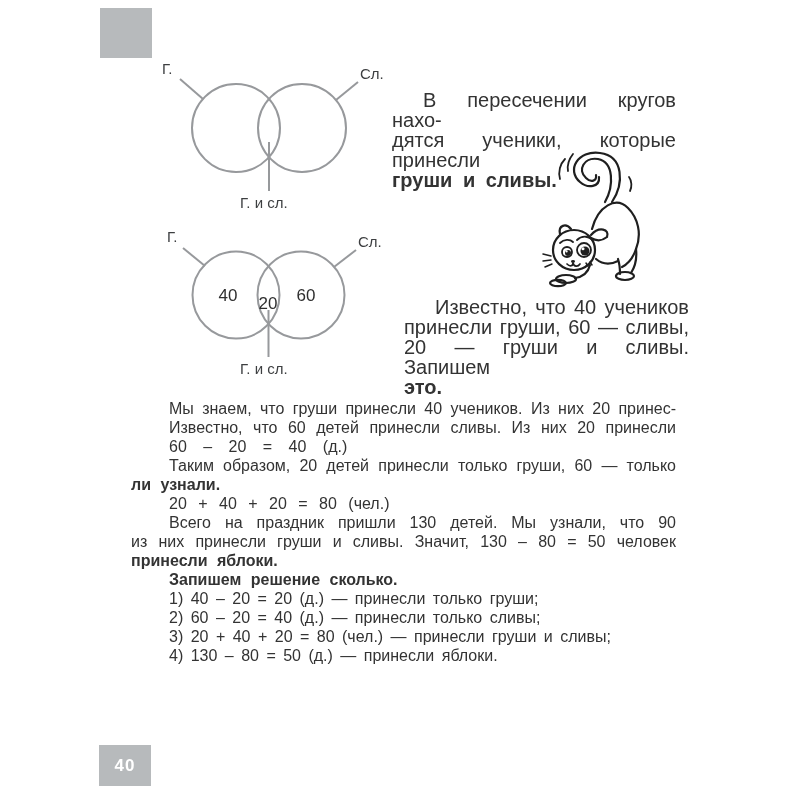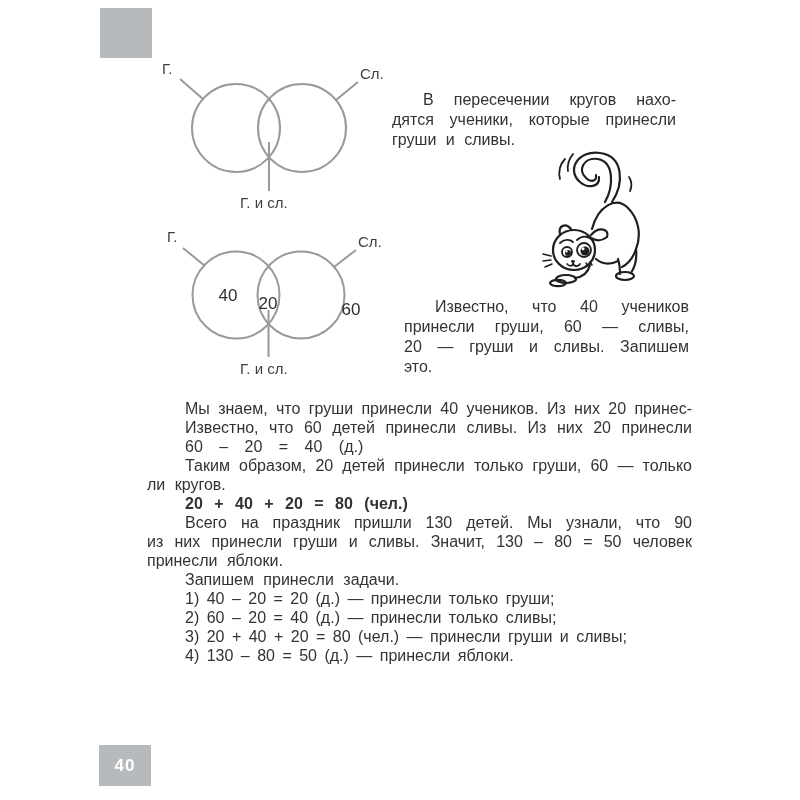--- a/index.html
+++ b/index.html
@@ -26,34 +26,34 @@
   .vlbl{position:absolute;font-size:15px;color:#3d3f41;white-space:nowrap;}
   .v-g1{left:12px;top:5px;}
   .v-sl1{left:210px;top:10px;}
   .v-b1{left:90px;top:139px;}
   .v-g2{left:17px;top:6px;}
   .v-sl2{left:208px;top:11px;}
   .v-b2{left:90px;top:138px;}
   .vnum{position:absolute;font-size:17px;color:#2f2f2f;transform:translate(-50%,-50%);white-space:nowrap;}
   .n40{left:78px;top:74px;}
   .n20{left:118px;top:82px;}
-  .n60{left:156px;top:88px;margin-left:45px;}
+  .n60{left:156px;top:74px;}
 
   
-  .rc{position:absolute;font-size:16px;line-height:20px;color:#333;}
+  .rc{position:absolute;font-size:20px;line-height:20px;color:#333;}
   .p1{left:392px;top:90px;width:284px;}
   .p2{left:404px;top:297px;width:285px;}
-  .bodytxt{position:absolute;left:147px;top:399px;width:545px;font-size:16px;line-height:19px;color:#333;}
+  .bodytxt{position:absolute;left:131px;top:399px;width:545px;font-size:16px;line-height:19px;color:#333;}
 
   .ln{min-height:19px;}
   .rc .ln{min-height:20px;}
   .jf{text-align:justify;text-align-last:justify;}
-  .pl{word-spacing:5px;white-space:nowrap;}
+  .pl{word-spacing:5px;white-space:nowrap;font-weight:bold;}
   .frm{word-spacing:12px;white-space:nowrap;}
-  .frm2{word-spacing:7px;white-space:nowrap;font-weight:bold;}
+  .frm2{word-spacing:7px;white-space:nowrap;}
   .lst{word-spacing:3px;white-space:nowrap;}
   .ind{text-indent:38px;}
   .indr{text-indent:31px;}
 
   
   .cat{position:absolute;left:540px;top:146px;width:114px;height:142px;}
 </style>
 </head>
 <body>
 
@@ -150,26 +150,26 @@
     <div class="ln jf">принесли груши, 60 — сливы,</div>
     <div class="ln jf">20 — груши и сливы. Запишем</div>
     <div class="ln pl">это.</div>
   </div>
 
   <div class="bodytxt">
     <div class="ln ind jf">Мы знаем, что груши принесли 40 учеников. Из них 20 принес-</div>
     <div class="ln ind jf">Известно, что 60 детей принесли сливы. Из них 20 принесли</div>
     <div class="ln ind frm">60 – 20 = 40 (д.)</div>
     <div class="ln ind jf">Таким образом, 20 детей принесли только груши, 60 — только</div>
-    <div class="ln pl">ли кругов.</div>
+    <div class="ln pl">ли узнали.</div>
     <div class="ln ind frm2">20 + 40 + 20 = 80 (чел.)</div>
     <div class="ln ind jf">Всего на праздник пришли 130 детей. Мы узнали, что 90</div>
     <div class="ln jf">из них принесли груши и сливы. Значит, 130 – 80 = 50 человек</div>
     <div class="ln pl">принесли яблоки.</div>
-    <div class="ln ind pl">Запишем принесли задачи.</div>
+    <div class="ln ind pl">Запишем решение сколько.</div>
     <div class="ln ind lst">1) 40 – 20 = 20 (д.) — принесли только груши;</div>
     <div class="ln ind lst">2) 60 – 20 = 40 (д.) — принесли только сливы;</div>
     <div class="ln ind lst">3) 20 + 40 + 20 = 80 (чел.) — принесли груши и сливы;</div>
     <div class="ln ind lst">4) 130 – 80 = 50 (д.) — принесли яблоки.</div>
   </div>
 
   <div class="pagenum">
     <span>40</span>
   </div>
 

